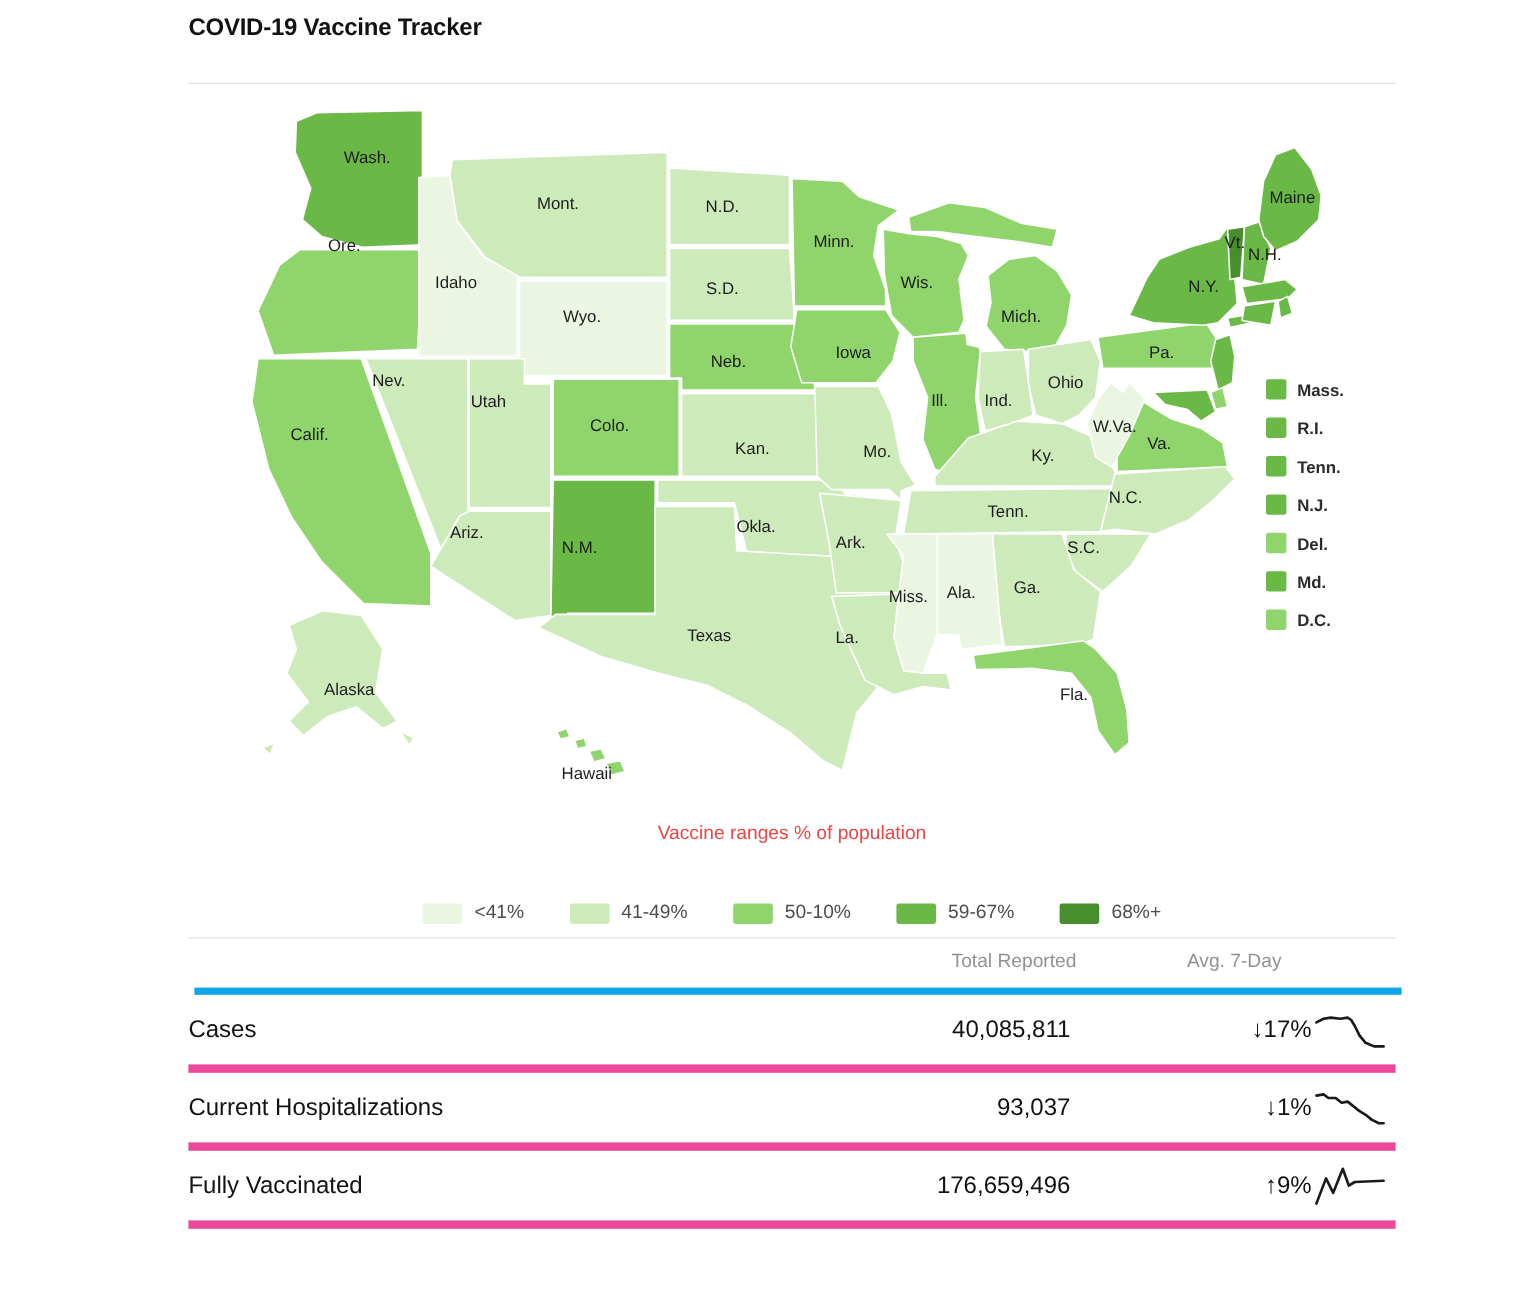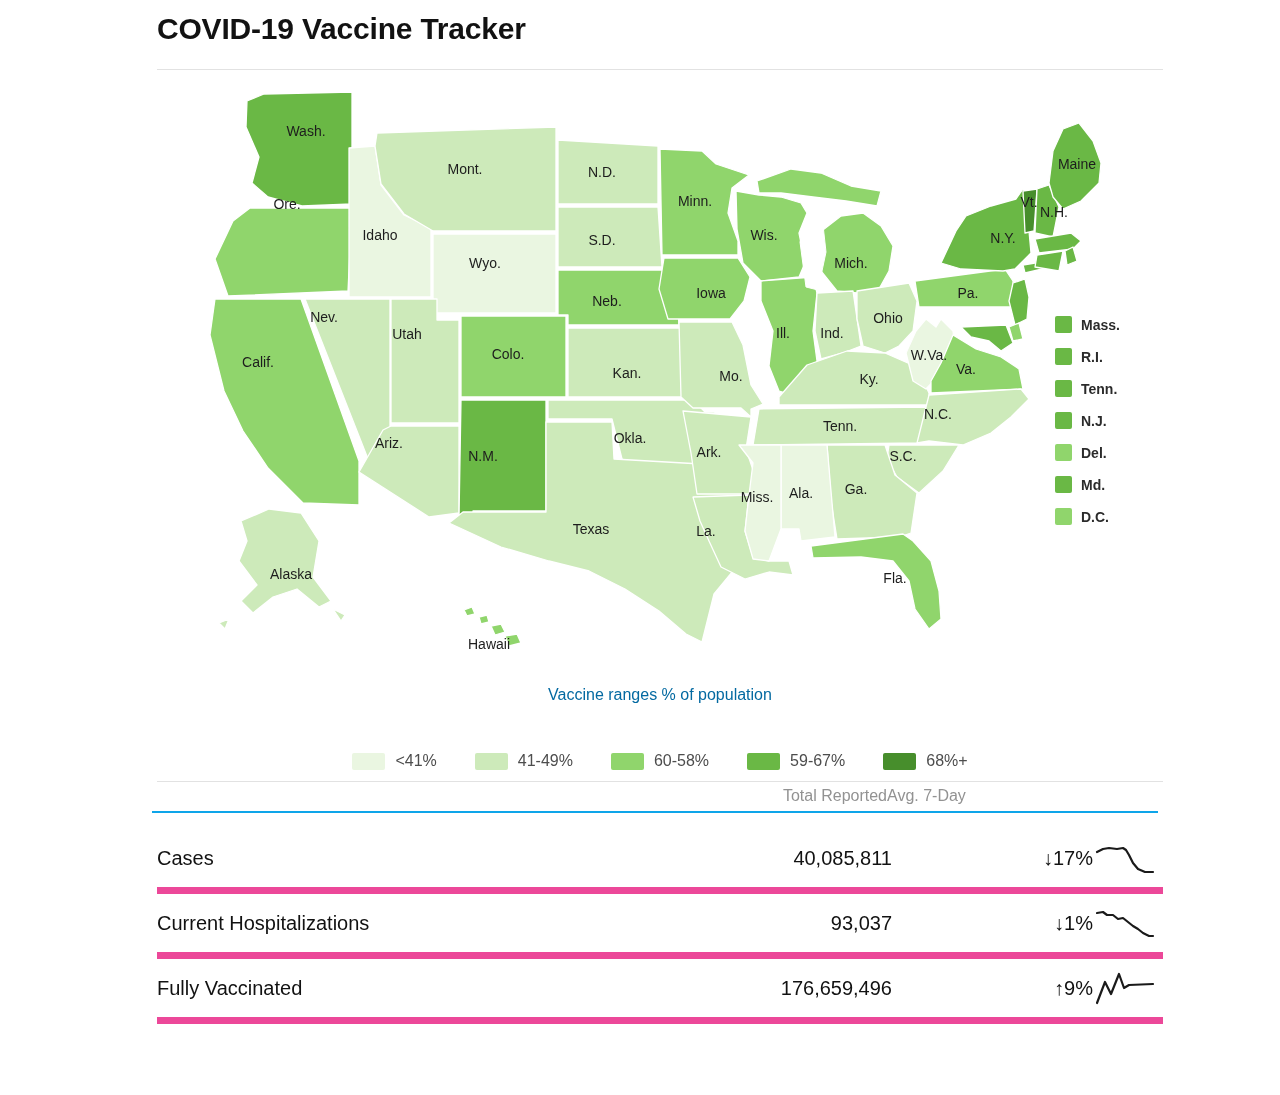--- a/index.html
+++ b/index.html
@@ -1,37 +1,37 @@
 <!DOCTYPE html>
 <html><head>
 <meta charset="utf-8">
 <style>
   html,body{margin:0;padding:0;background:#ffffff;}
   body{width:1280px;height:1095px;position:relative;font-family:"Liberation Sans",sans-serif;-webkit-font-smoothing:antialiased;}
   .page{position:absolute;left:0;top:0;width:1280px;height:1095px;}
-  .title{position:absolute;left:157px;top:12px;margin:0;font-size:30px;font-weight:700;color:#121212;letter-spacing:-0.2px;}
+  .title{position:absolute;left:157px;top:12px;margin:0;font-size:20px;font-weight:700;color:#121212;letter-spacing:-0.2px;}
   .rule{position:absolute;left:157px;width:1006px;height:1px;background:#e2e2e2;}
   #usmap{position:absolute;left:205px;top:85px;width:910px;height:575px;}
   .state{stroke:#ffffff;stroke-width:1.3;stroke-linejoin:round;}
   .maplabel{font-family:"Liberation Sans",sans-serif;font-size:14px;fill:#1d1d1d;text-anchor:middle;}
   .mini-legend{position:absolute;left:1055px;top:316px;}
   .mini-item{display:flex;align-items:center;height:17px;margin-bottom:15px;}
   .mini-swatch{width:17px;height:17px;border-radius:2px;flex:0 0 auto;}
   .mini-label{margin-left:9px;font-size:14px;font-weight:700;color:#2b2b2b;}
-  .range-title{position:absolute;left:157px;top:686px;width:1006px;text-align:center;font-size:16px;color:#0369a1;}
+  .range-title{position:absolute;left:157px;top:686px;width:1006px;text-align:center;font-size:16px;color:#ef4444;}
   .range-legend{position:absolute;left:157px;top:712px;width:1006px;display:flex;justify-content:center;align-items:center;gap:38px;margin-top:40px;}
   .range-item{display:flex;align-items:center;gap:10px;}
   .range-swatch{width:33px;height:17px;border-radius:2px;}
   .range-label{font-size:16px;color:#4d4d4d;}
-  .thead{position:absolute;left:152px;top:781px;width:1006px;height:32px;display:flex;align-items:center;color:#929292;font-size:16px;border-bottom:2px solid #0ea5e9;box-sizing:border-box;}
+  .thead{position:absolute;left:162px;top:781px;width:1006px;height:48px;display:flex;align-items:center;color:#929292;font-size:16px;border-bottom:6px solid #0ea5e9;box-sizing:border-box;}
   .tbody{position:absolute;left:157px;top:829px;width:1006px;}
   .trow{display:flex;align-items:center;height:65px;border-bottom:7px solid #ec4899;box-sizing:border-box;}
   .c1{flex:1;text-align:left;}
   .c2{width:250px;text-align:right;}
-  .c3{width:271px;text-align:left;}
+  .c3{width:271px;text-align:center;}
   .rowlabel,.rowval{font-size:20px;color:#121212;}
   .trend{display:flex;justify-content:flex-end;align-items:center;gap:2px;padding-right:8px;box-sizing:border-box;}
   .trendtxt{font-size:20px;color:#121212;white-space:nowrap;}
   .spark{width:60px;height:36px;flex:0 0 auto;}
   .spark polyline{fill:none;stroke:#1a1a1a;stroke-width:2.2;stroke-linecap:round;stroke-linejoin:round;}
 </style>
 </head>
 <body>
 
 <div class="page">
@@ -180,21 +180,21 @@
     <div class="range-item">
         <span class="range-swatch" style="background: rgb(234, 246, 225);"></span>
         <span class="range-label">&lt;41%</span>
       </div>
     <div class="range-item">
         <span class="range-swatch" style="background: rgb(205, 234, 186);"></span>
         <span class="range-label">41-49%</span>
       </div>
     <div class="range-item">
         <span class="range-swatch" style="background: rgb(144, 213, 108);"></span>
-        <span class="range-label">60-58%</span>
+        <span class="range-label">50-10%</span>
       </div>
     <div class="range-item">
         <span class="range-swatch" style="background: rgb(106, 184, 69);"></span>
         <span class="range-label">59-67%</span>
       </div>
     <div class="range-item">
         <span class="range-swatch" style="background: rgb(71, 142, 44);"></span>
         <span class="range-label">68%+</span>
       </div>
   </div>

